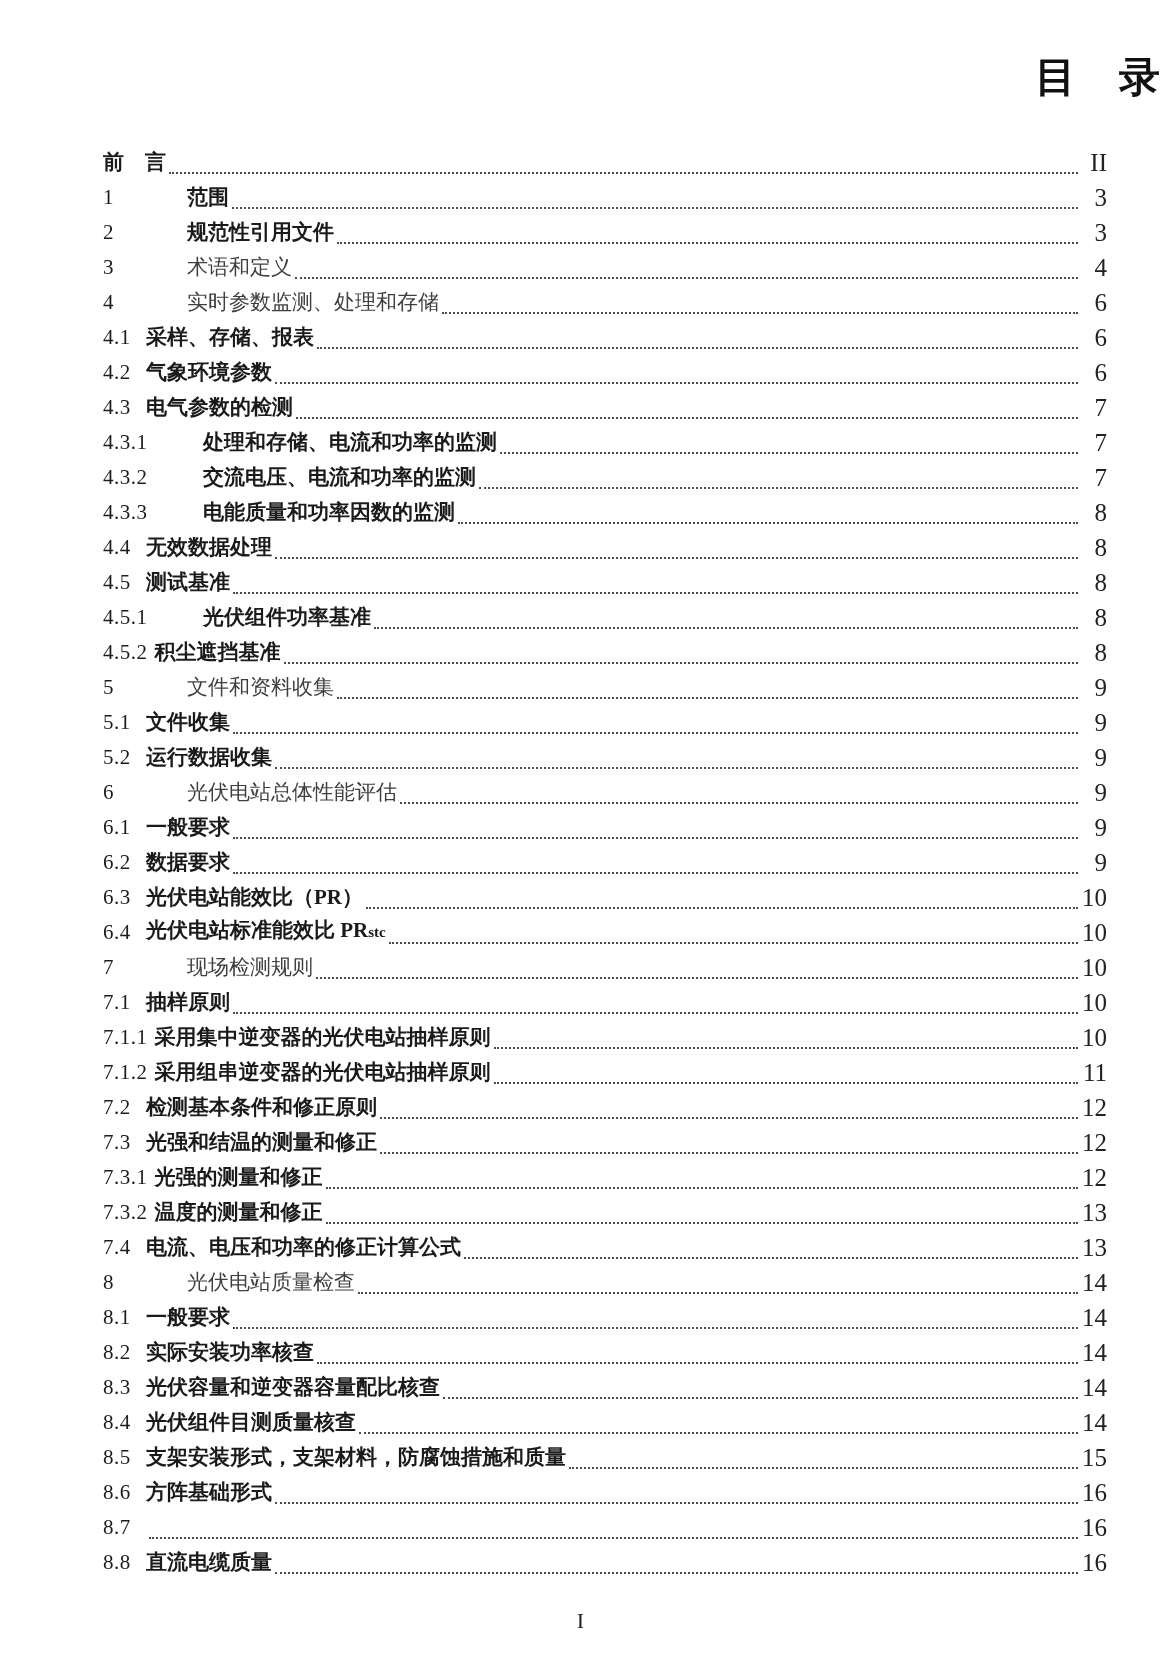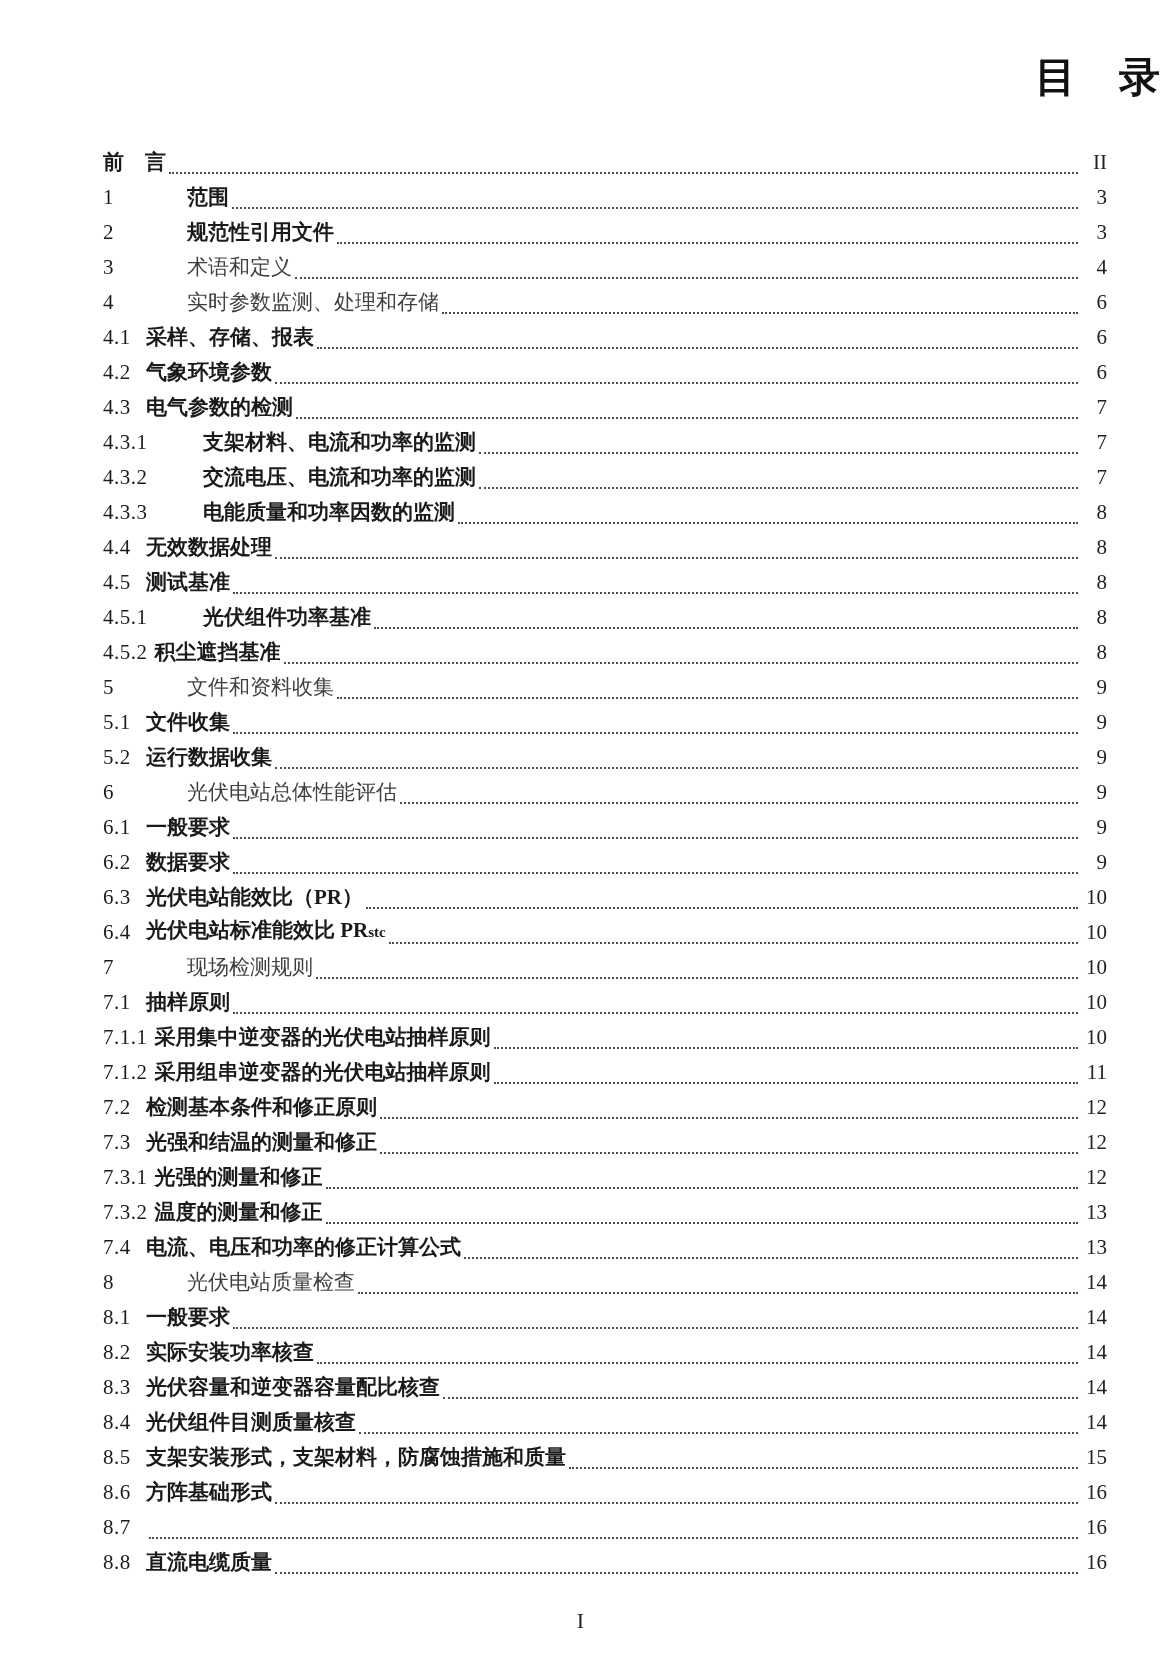--- a/index.html
+++ b/index.html
@@ -41,21 +41,21 @@
     min-width:16px;
     border-bottom:2px dotted #4c4c4c;
     margin:0 3px 6px 3px;
     height:0;
     align-self:flex-end;
   }
   .pg {
     flex:none;
     min-width:26px;
     text-align:right;
-    font-size:21px;
+    font-size:25px;
     color:#222;
     font-family:"Liberation Serif", serif;
   }
   .footer {
     text-align:center;
     font-size:22px;
     margin-top:28px;
     color:#222;
     font-family:"Liberation Serif", serif;
   }
@@ -111,21 +111,21 @@
     <span class="pg">6</span>
   </div>
       <div class="row lv2 wb">
     <span class="num">4.3</span>
     <span class="ttl">电气参数的检测</span>
     <span class="leader"></span>
     <span class="pg">7</span>
   </div>
       <div class="row lv3 wb">
     <span class="num">4.3.1</span>
-    <span class="ttl">支架材料、电流和功率的监测</span>
+    <span class="ttl">处理和存储、电流和功率的监测</span>
     <span class="leader"></span>
     <span class="pg">7</span>
   </div>
       <div class="row lv3 wb">
     <span class="num">4.3.2</span>
     <span class="ttl">交流电压、电流和功率的监测</span>
     <span class="leader"></span>
     <span class="pg">7</span>
   </div>
       <div class="row lv3 wb">

